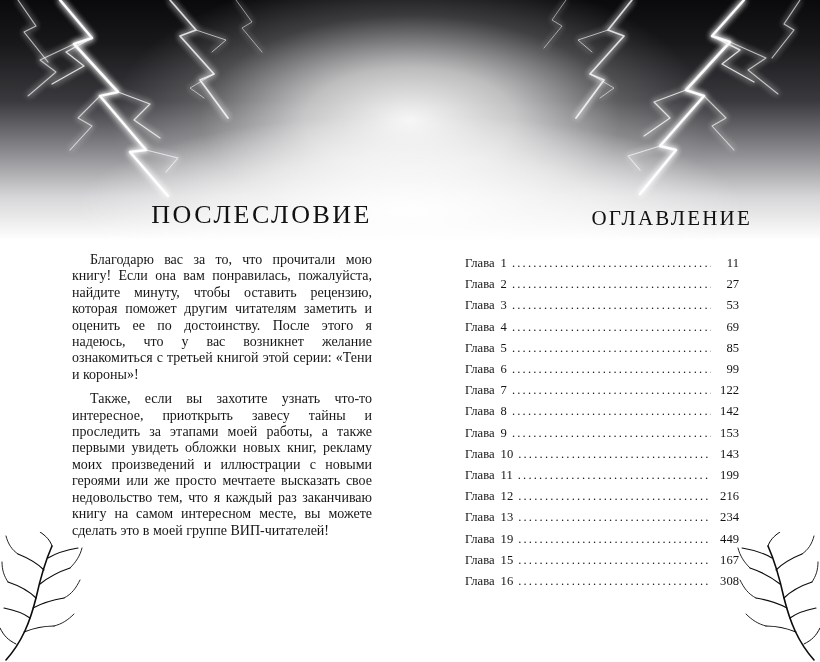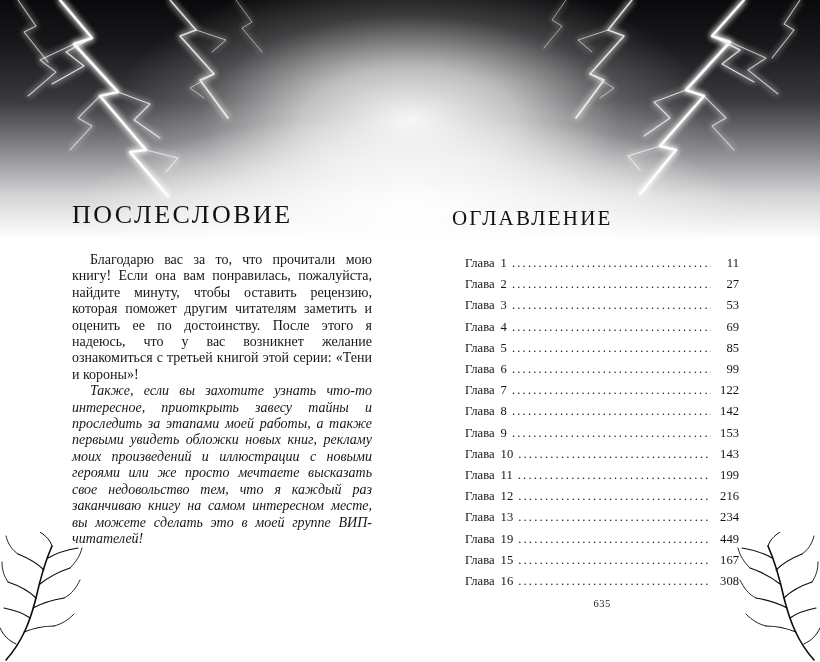--- a/index.html
+++ b/index.html
@@ -74,40 +74,40 @@
     left: 452px;
     top: 0;
     width: 300px;
   }
 
   .heading {
     font-family: "Liberation Serif", serif;
     font-size: 26px;
     letter-spacing: 2.5px;
     color: #111111;
-    text-align: left;
+    text-align: right;
     margin: 0 0 22px 0;
     font-weight: normal;
   }
   .heading.toc {
     font-size: 21px;
     letter-spacing: 2.2px;
     margin-top: 6px;
   }
 
   .para {
     font-size: 14px;
     line-height: 16.4px;
     color: #161616;
     text-align: justify;
     text-indent: 18px;
     margin: 0;
     hyphens: manual;
   }
-  .para + .para { margin-top: 0; font-style: italic; }
+  .para + .para { margin-top: 8px; }
 
   
   .toc-list {
     margin: 13px;
     padding: 0;
     list-style: none;
   }
   .toc-row {
     display: flex;
     align-items: baseline;
@@ -355,16 +355,15 @@
           </li>
           <li class="toc-row">
             <span class="toc-label">Глава</span>
             <span class="toc-num-left">16</span>
             <span class="toc-dots">............................................................</span>
             <span class="toc-page">308</span>
           </li>
         </ul>
     </div>
 
-    <div class="folio">635</div>
   </div>
 
 </div>
 
 </body></html>

